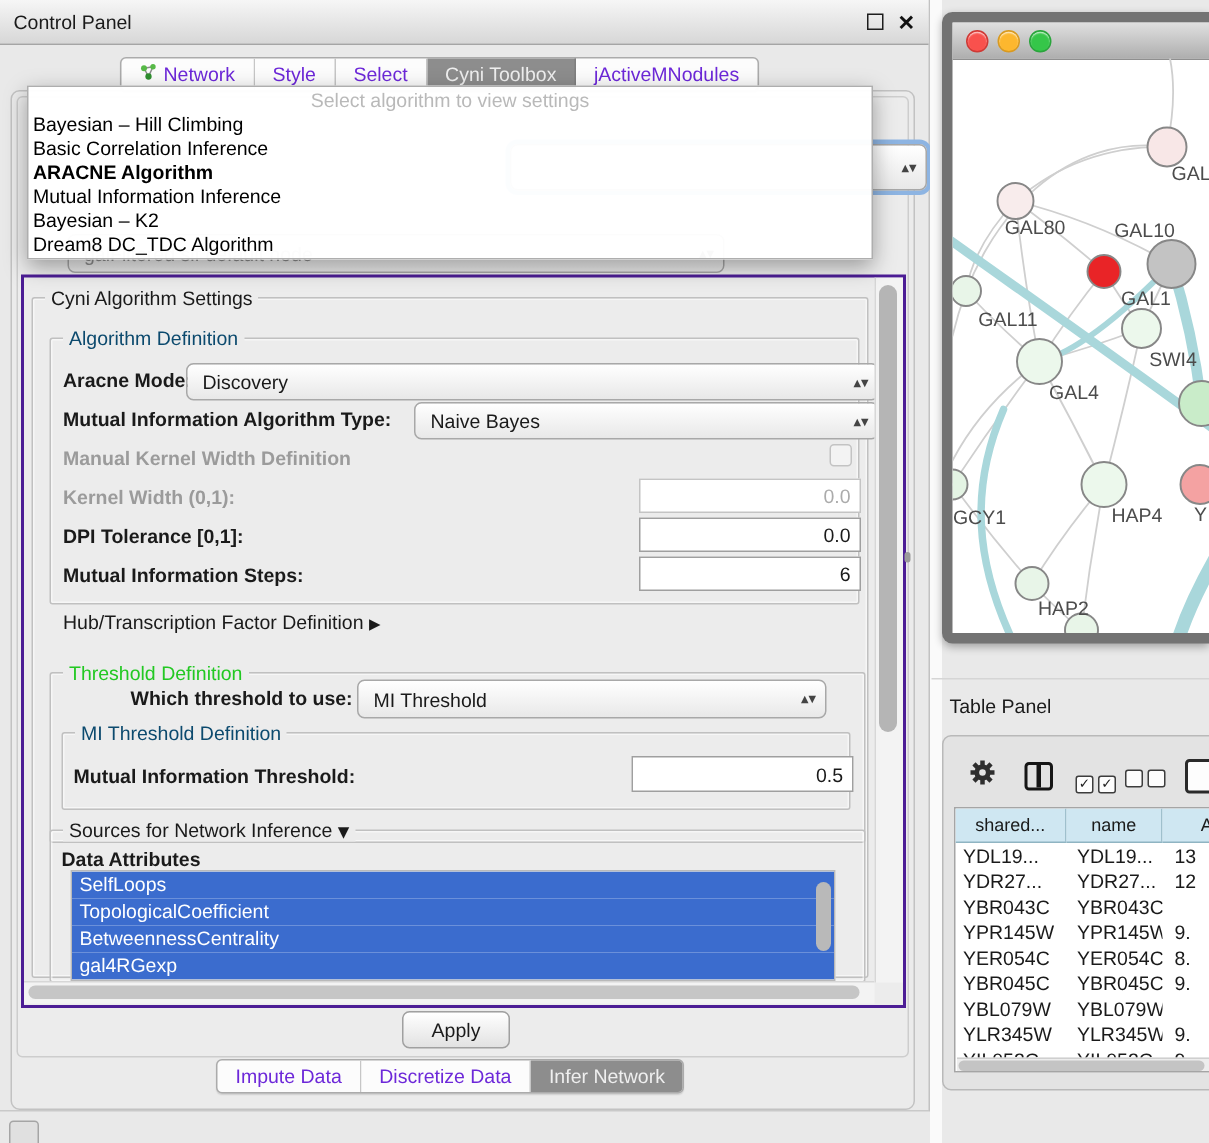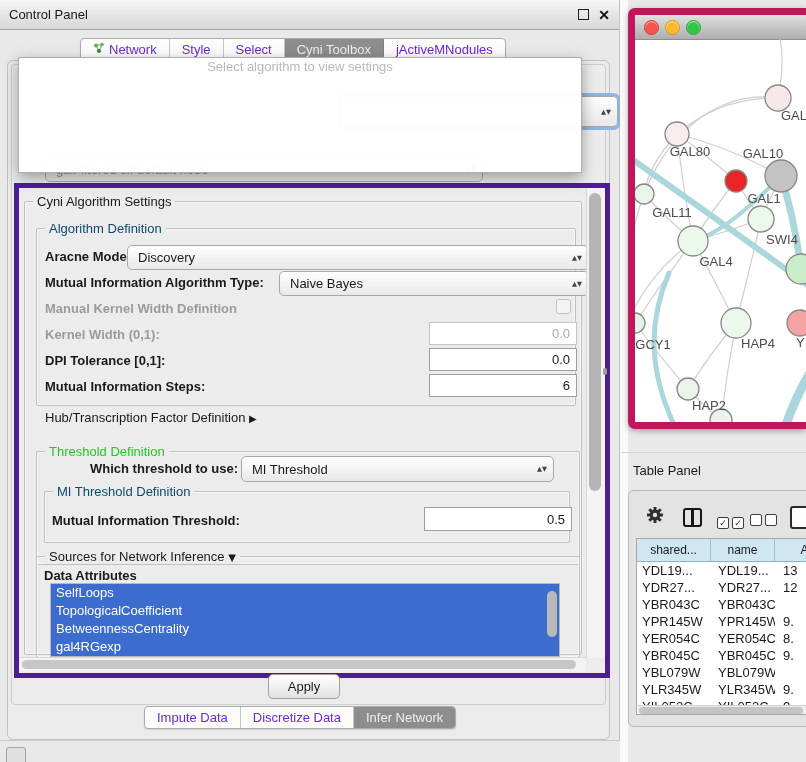--- a/index.html
+++ b/index.html
@@ -38,21 +38,21 @@
   .bg-combo .ctext{color:#8f8f8f;}
   
   .popup{position:absolute;left:18px;top:57px;width:562px;height:114px;z-index:40;
       background:rgba(255,255,255,.97);border:1px solid #aeaeae;
       box-shadow:0 5px 14px rgba(0,0,0,.35);font-size:13px;}
   .popup-prompt{height:17px;line-height:17px;text-align:center;color:#b9b9b9;}
   .popup-item{height:16px;line-height:16px;padding-left:3px;color:#000;}
   .popup-item.bold{font-weight:bold;}
   
   .scrollpane{position:absolute;left:14px;top:183px;width:586px;height:485px;
-      border:5px solid #4c1d95;background:#ececec;overflow:hidden;}
+      border:2px solid #4c1d95;background:#ececec;overflow:hidden;}
   .group{position:absolute;border:1px solid #c0c0c0;border-radius:2px;
       box-shadow:inset 0 0 0 1px rgba(255,255,255,.55);}
   .legend{position:absolute;top:-8px;left:8px;background:#ececec;padding:0 4px;
       font-size:13px;white-space:nowrap;}
   .lbl{position:absolute;font-size:13px;font-weight:bold;white-space:nowrap;}
   .lbl.dis{color:#9b9b9b;}
   .field{position:absolute;background:#fff;border:1px solid #9f9f9f;font-size:13px;
       display:flex;align-items:center;justify-content:flex-end;padding-right:6px;}
   .field.dis{border-color:#c4c4c4;color:#ababab;}
   .checkbox{position:absolute;width:13px;height:13px;border:1px solid #c3c3c3;
@@ -75,21 +75,21 @@
   .hsb-thumb{position:absolute;left:3px;top:2px;width:554px;height:9px;
       background:#c6c6c6;border-radius:5px;}
   .apply-btn{position:absolute;left:268px;top:674px;width:70px;height:23px;
       background:linear-gradient(#ffffff,#e2e2e2);border:1px solid #a0a0a0;
       border-radius:5px;font-size:13px;display:flex;align-items:center;justify-content:center;}
   
   .gap{position:absolute;left:620px;top:0;width:8px;height:762px;background:#fafafa;}
   .grip{position:absolute;left:603px;top:368px;width:4px;height:7px;background:#9b9b9b;border-radius:2px;}
   
   .netwin{position:absolute;left:628px;top:8px;width:178px;height:421px;
-      background:#be185d;border-radius:7px 0 0 7px;box-shadow:0 2px 6px rgba(0,0,0,.3);}
+      background:#737373;border-radius:7px 0 0 7px;box-shadow:0 2px 6px rgba(0,0,0,.3);}
   .net-inner{position:absolute;left:7px;top:7px;right:0;bottom:7px;background:#fff;overflow:hidden;}
   .net-titlebar{position:absolute;left:0;top:0;right:0;height:24px;
       background:linear-gradient(#e0e0e0,#aeaeae);border-bottom:1px solid #8f8f8f;
       display:flex;align-items:center;gap:6px;padding-left:9px;}
   .light{width:13px;height:13px;border-radius:50%;box-shadow:inset 0 1px 1px rgba(255,255,255,.7);}
   .light.red{background:#f9514d;border:1px solid #ce3a36;}
   .light.yellow{background:#fdb72e;border:1px solid #d89a22;}
   .light.green{background:#35c649;border:1px solid #2aa53c;}
   #net-svg{position:absolute;left:0;top:24px;}
   
@@ -164,20 +164,28 @@
       <div class="seg sel">
         <span>Cyni Toolbox</span>
       </div>
       <div class="seg">
         <span>jActiveMNodules</span>
       </div>
     </div>
 
   <div class="popup">
     <div class="popup-prompt">Select algorithm to view settings</div>
+    <div id="popup-items">
+        <div class="popup-item">Bayesian – Hill Climbing</div>
+        <div class="popup-item">Basic Correlation Inference</div>
+        <div class="popup-item bold">ARACNE Algorithm</div>
+        <div class="popup-item">Mutual Information Inference</div>
+        <div class="popup-item">Bayesian – K2</div>
+        <div class="popup-item">Dream8 DC_TDC Algorithm</div>
+      </div>
   </div>
 
   <div class="scrollpane">
 
     <div class="group" style="left:5px;top:13px;width:556px;height:452px;">
       <span class="legend">Cyni Algorithm Settings</span>
     </div>
 
     <div class="group" style="left:17px;top:40px;width:538px;height:176px;">
       <span class="legend blue">Algorithm Definition</span>

